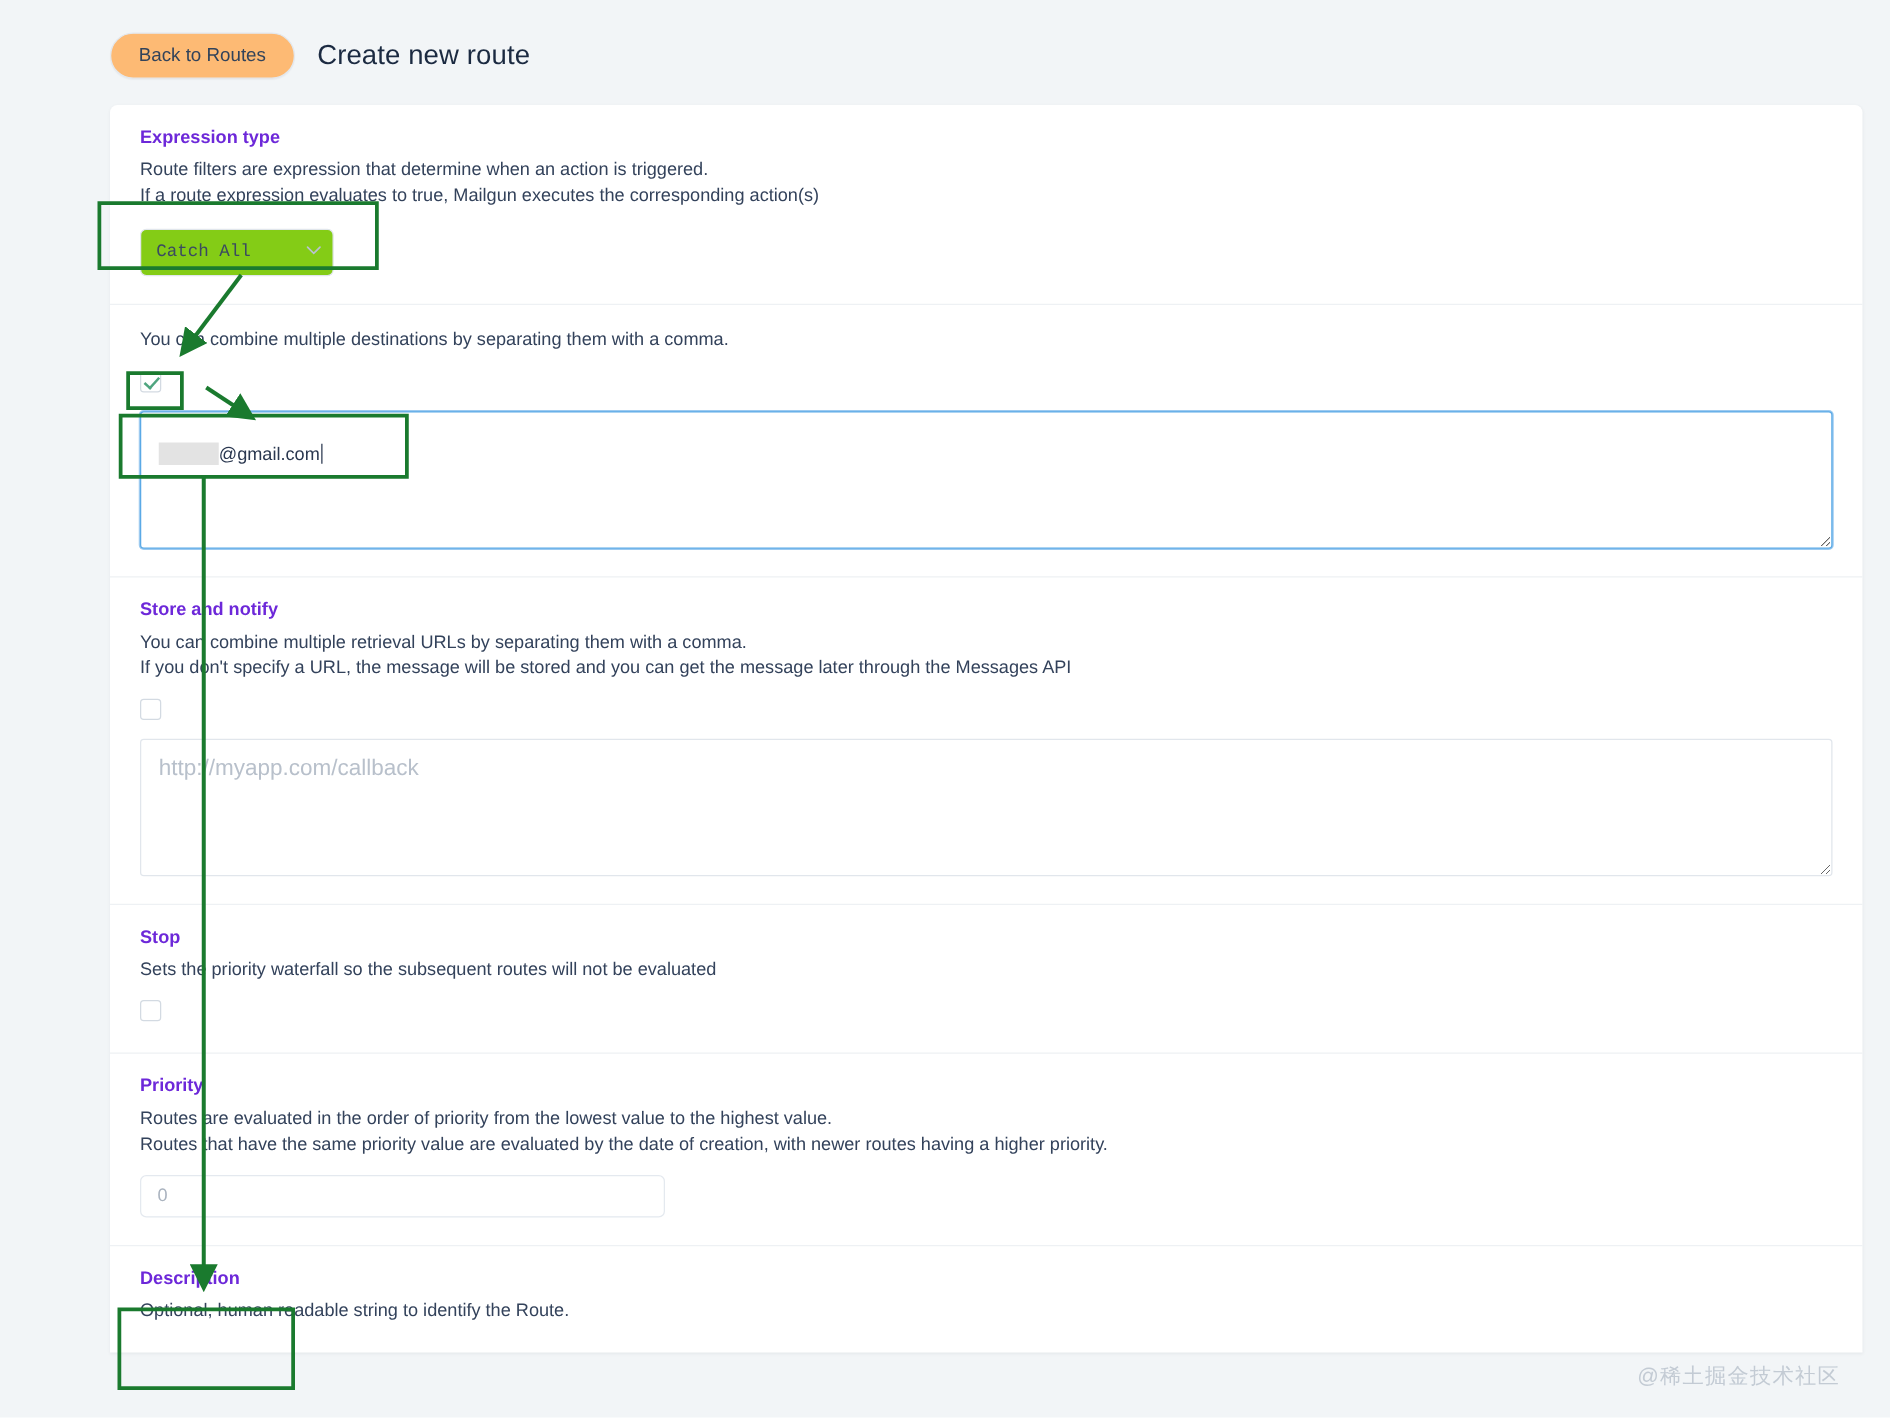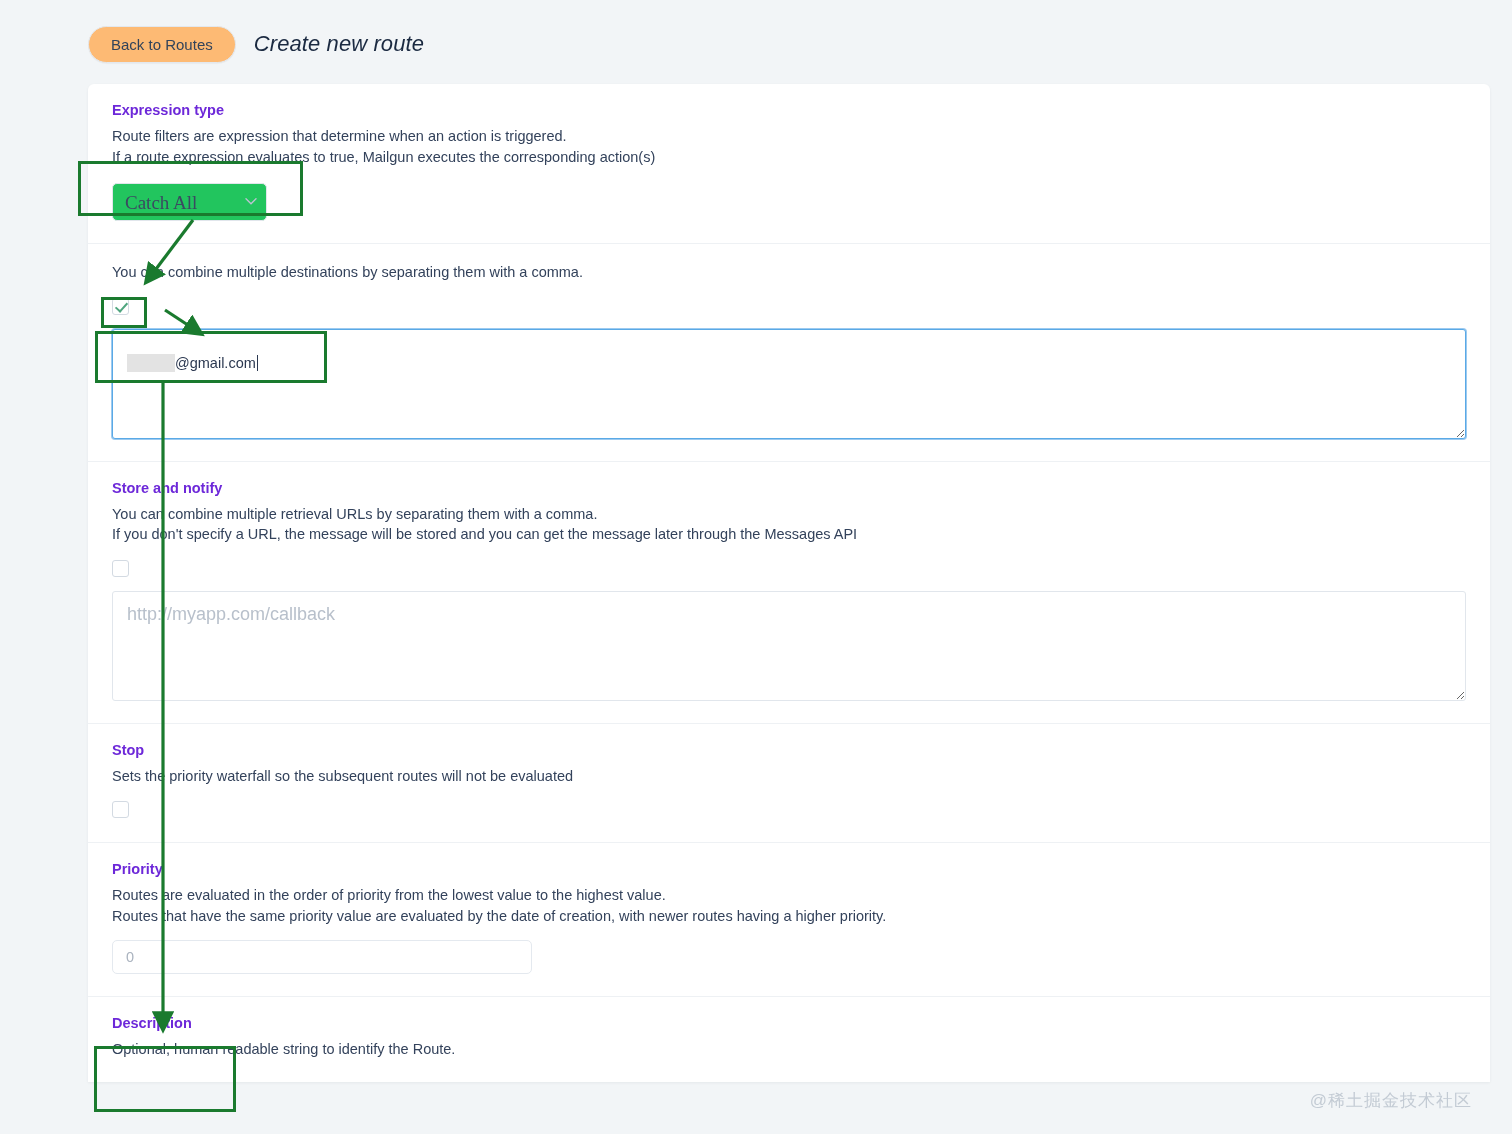--- a/index.html
+++ b/index.html
@@ -30,21 +30,20 @@
     color: #32435a;
     cursor: pointer;
     line-height: 1;
     box-shadow: 0 1px 1px rgba(16,30,54,.04);
   }
   .page-title {
     font-size: 22px;
     color: #1b2a41;
     font-weight: 400;
     letter-spacing: .1px;
-    font-style: italic;
   }
 
   
   .card {
     position: absolute;
     left: 88px; top: 84px;
     width: 1402px;
     background: #ffffff;
     border-radius: 6px 6px 0 0;
     box-shadow: 0 1px 3px rgba(16,30,54,.06);
@@ -69,26 +68,26 @@
 
   
   .select-wrap {
     margin-top: 16px;
     width: 155px; height: 38px;
     position: relative;
   }
   select.styled {
     width: 100%; height: 100%;
     -webkit-appearance: none; appearance: none;
-    background: #22c55e;
+    background: #84cc16;
     border: 1px solid #e1e6ec;
     border-radius: 5px;
     padding: 0 28px 0 12px;
-    font-size: 19px;
-    font-family: Liberation Serif, serif;
+    font-size: 14px;
+    font-family: Liberation Mono, monospace;
     color: #3b4a61;
     cursor: pointer;
   }
   .chev {
     position: absolute; right: 10px; top: 50%;
     transform: translateY(-60%);
     pointer-events: none;
     color: #b9c2cf;
   }
 

